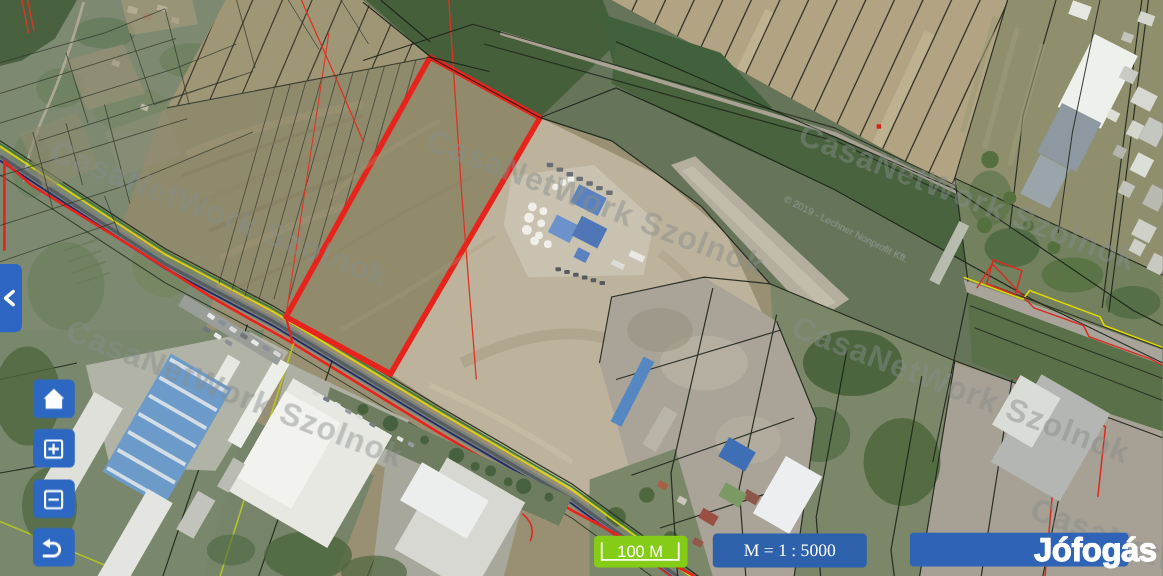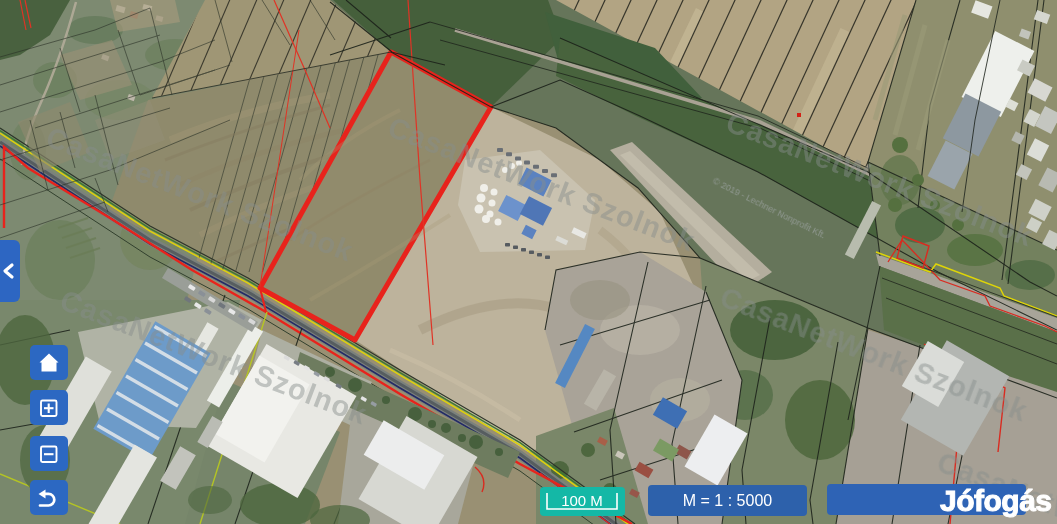--- a/index.html
+++ b/index.html
@@ -550,23 +550,23 @@
         <rect x="11" y="10.5" width="15.5" height="15.5" rx="1.5" fill="none" stroke="#fff" stroke-width="1.9"></rect>
         <line x1="14" y1="18.2" x2="23.5" y2="18.2" stroke="#fff" stroke-width="2.1"></line>
       </svg></div>
 
 <div style="position:absolute;left:30px;top:480px;width:38px;height:35px;background:#2c68c2;border-radius:5px;">
 <svg width="38" height="35">
         <path d="M10,25.5 L18.5,25.5 A5.8,5.8 0 0 0 18.5,13.9 L14.5,13.9" fill="none" stroke="#fff" stroke-width="2.7" stroke-linecap="round"></path>
         <path d="M15.5,9.5 L8.5,14 L15.5,18.5 Z" fill="#fff"></path>
       </svg></div>
 
-<div style="position:absolute;left:540px;top:487px;width:85px;height:29px;background:#14b8a6;border-radius:4px;">
+<div style="position:absolute;left:540px;top:487px;width:85px;height:29px;background:#84cc16;border-radius:4px;">
 <svg width="85" height="29">
         <path d="M7,6 L7,22 L77,22 L77,6" fill="none" stroke="#fff" stroke-width="1.6"></path>
         <text x="42" y="19" text-anchor="middle" fill="#fff" font-family="Liberation Sans, sans-serif" font-size="15">100 M</text>
       </svg></div>
 
-<div style="position:absolute;left:648px;top:485px;width:159px;height:31px;background:#2d61ab;border-radius:4px;color:#fff;font-size:16px;display:flex;align-items:center;justify-content:center;font-family:Liberation Sans, sans-serif;">M = 1 : 5000</div>
+<div style="position:absolute;left:648px;top:485px;width:140px;height:31px;background:#2d61ab;border-radius:4px;color:#fff;font-size:16px;display:flex;align-items:center;justify-content:center;font-family:Liberation Serif, serif;">M = 1 : 5000</div>
 
 <div style="position:absolute;left:827px;top:484px;width:199px;height:31px;background:#2e63b5;border-radius:4px;"></div>
 
 <div style="position:absolute;left:940px;top:484px;width:120px;height:40px;color:#fff;font-size:30px;font-weight:bold;font-family:'Liberation Sans',sans-serif;-webkit-text-stroke:1px #fff;letter-spacing:-0.5px;">Jófogás</div>
 </div>
 </body></html>

